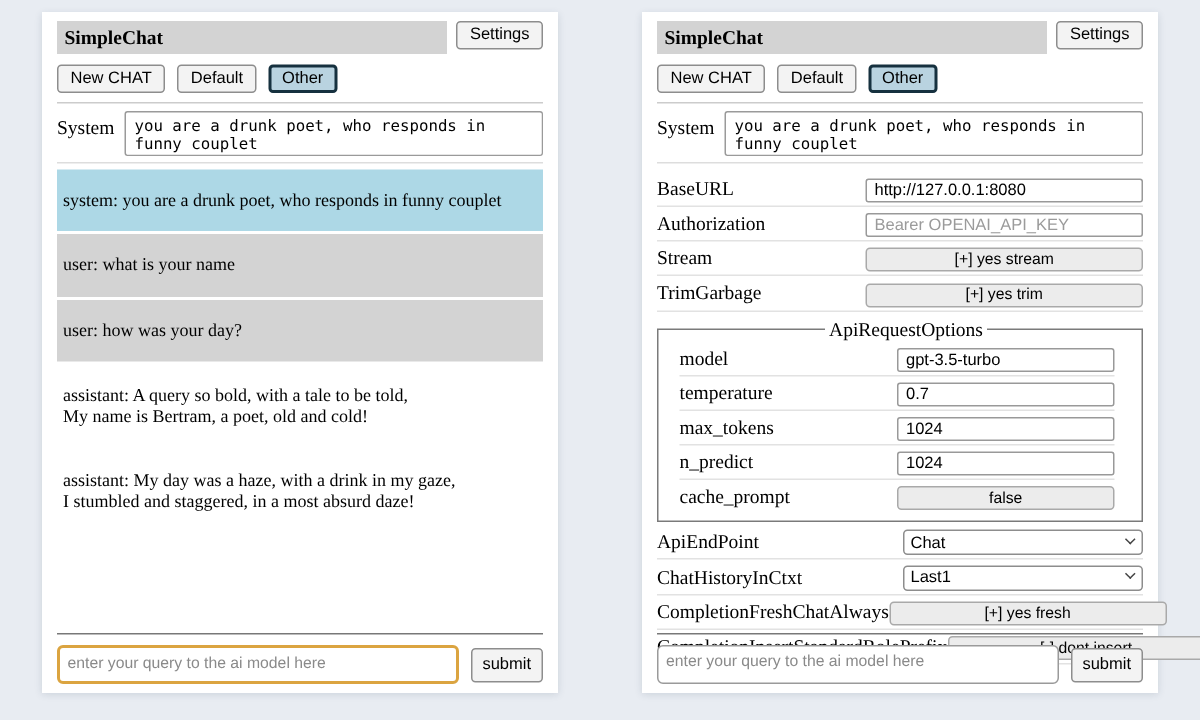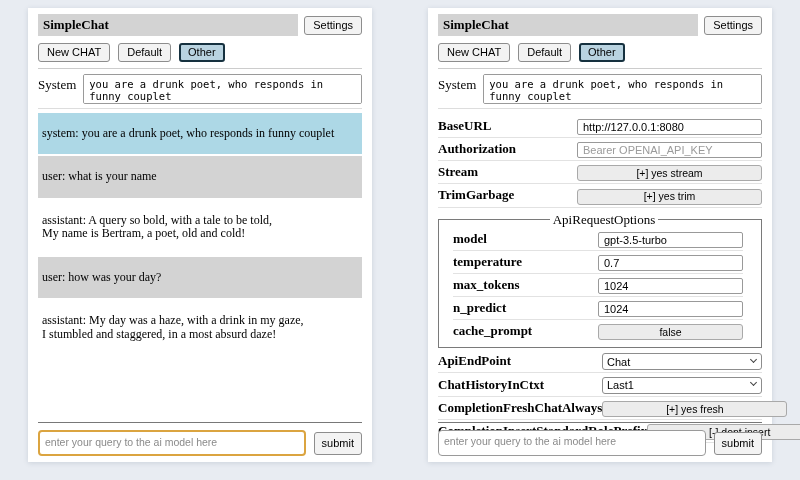--- a/index.html
+++ b/index.html
@@ -13,21 +13,21 @@
   .panel {
     position:absolute; top:8px; width:344px; height:454px;
     background:#ffffff;
     box-shadow:0 1px 5px rgba(40,60,90,0.15);
     padding:6px 10px; 
   }
   #panel-left { left:28px; }
   #panel-right { left:428px; }
 
   
-  .header { display:flex; align-items:center; gap:6px; }
+  .header { display:flex; align-items:flex-start; gap:6px; }
   .titlebar {
     flex:1; background:#d3d3d3; font-weight:bold; font-size:13px;
     padding:3px 5px; color:#000;
   }
   .btn {
     font-family:"Liberation Sans", sans-serif; font-size:11px;
     background:#f3f3f3; border:1px solid #8d8d8d; border-radius:3px;
     padding:3px 8px; color:#000; cursor:pointer; line-height:1;
   }
   .sessions { margin-top:7px; display:flex; gap:8px; }
@@ -72,21 +72,21 @@
   .query-input::placeholder { color:#8a8a8a; }
   .query-input.focused { border:2px solid #dba440; }
   .submit-btn { padding:5px 7px; }
 
   
   .settings { margin-top:6px; }
   .srow {
     display:flex; align-items:center; justify-content:space-between;
     padding:2px 0 2px; border-bottom:1px solid #e2e2e2; min-height:21px;
   }
-  .slabel { font-size:13px; color:#000;font-weight:bold; }
+  .slabel { font-size:13px; color:#000; }
   .scontrol { width:185px; flex:none; }
   input.stext {
     width:100%; height:16px;
     font-family:"Liberation Sans", sans-serif; font-size:11px;
     border:1px solid #999999; border-radius:2px; padding:1px 5px; color:#000;
     outline:none;
   }
   input.stext::placeholder { color:#9b9b9b; }
   button.wide {
     width:100%; height:16px;
@@ -133,23 +133,23 @@
   <div class="system-row">
     <span class="system-label">System</span>
     <textarea class="system-input" spellcheck="false" style="">you are a drunk poet, who responds in funny couplet</textarea>
   </div>
 
   <hr class="sep-faint">
 
   <div class="chat">
     <div class="msg role-system">system: you are a drunk poet, who responds in funny couplet</div>
     <div class="msg role-user">user: what is your name</div>
+    <div class="msg role-user">user: how was your day?</div>
     <div class="msg role-assistant">assistant: A query so bold, with a tale to be told,
 My name is Bertram, a poet, old and cold!</div>
-    <div class="msg role-user">user: how was your day?</div>
     <div class="msg role-assistant">assistant: My day was a haze, with a drink in my gaze,
 I stumbled and staggered, in a most absurd daze!</div>
   </div>
 
   <div class="query-area">
     <textarea class="query-input focused" spellcheck="false" placeholder="enter your query to the ai model here" style=""></textarea>
     <button class="btn submit-btn">submit</button>
   </div>
 
 </div>

